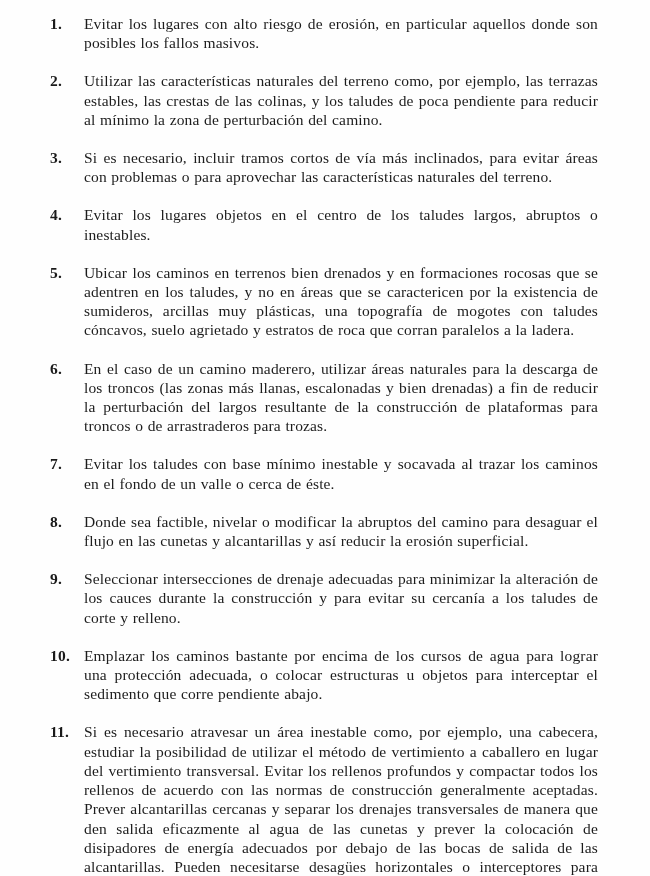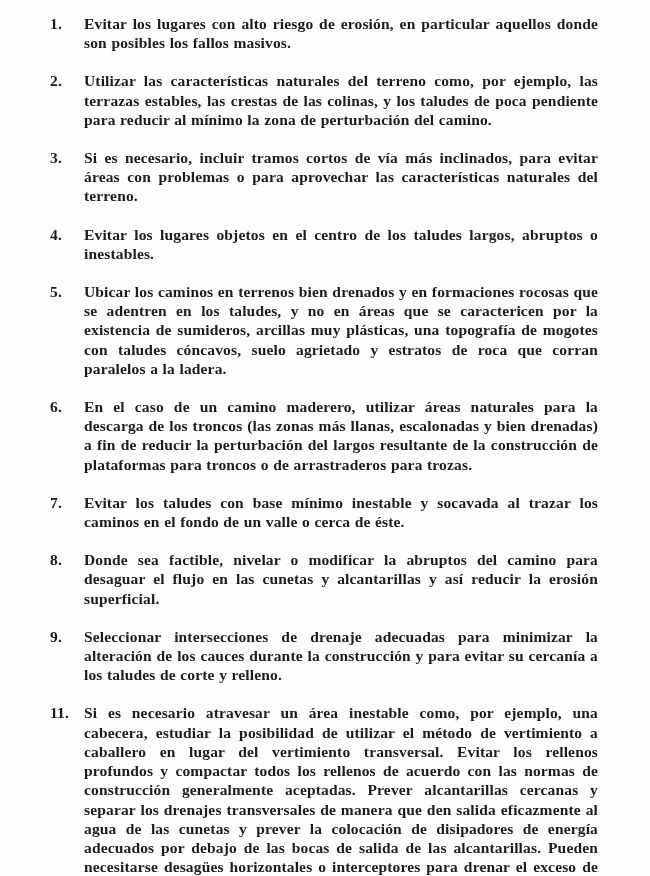--- a/index.html
+++ b/index.html
@@ -43,21 +43,21 @@
     font-weight: bold;
     letter-spacing: 0.2px;
   }
   .txt {
     flex: 1 1 auto;
     font-size: 15.5px;
     line-height: 19.2px;
     text-align: justify;
     letter-spacing: 0.15px;
     word-spacing: 0.5px;
-    font-weight: 700;
+    font-weight: 400;
     color: #1c1c1c;
   }
 </style>
 </head>
 <body>
 
 <div class="page">
   <ol class="list">
     <li class="item">
       <span class="num">1.</span>
@@ -89,17 +89,21 @@
     </li>
     <li class="item">
       <span class="num">8.</span>
       <span class="txt">Donde sea factible, nivelar o modificar la abruptos del camino para desaguar el flujo en las cunetas y alcantarillas y así reducir la erosión superficial.</span>
     </li>
     <li class="item">
       <span class="num">9.</span>
       <span class="txt">Seleccionar intersecciones de drenaje adecuadas para minimizar la alteración de los cauces durante la construcción y para evitar su cercanía a los taludes de corte y relleno.</span>
     </li>
     <li class="item">
+      <span class="num">10.</span>
+      <span class="txt">Emplazar los caminos bastante por encima de los cursos de agua para lograr una protección adecuada, o colocar estructuras u objetos para interceptar el sedimento que corre pendiente abajo.</span>
+    </li>
+    <li class="item">
       <span class="num">11.</span>
       <span class="txt">Si es necesario atravesar un área inestable como, por ejemplo, una cabecera, estudiar la posibilidad de utilizar el método de vertimiento a caballero en lugar del vertimiento transversal. Evitar los rellenos profundos y compactar todos los rellenos de acuerdo con las normas de construcción generalmente aceptadas. Prever alcantarillas cercanas y separar los drenajes transversales de manera que den salida eficazmente al agua de las cunetas y prever la colocación de disipadores de energía adecuados por debajo de las bocas de salida de las alcantarillas.  Pueden necesitarse desagües horizontales o interceptores para drenar el exceso de aguas subterráneas.</span>
     </li>
   </ol>
 </div>
 
 </body></html>

